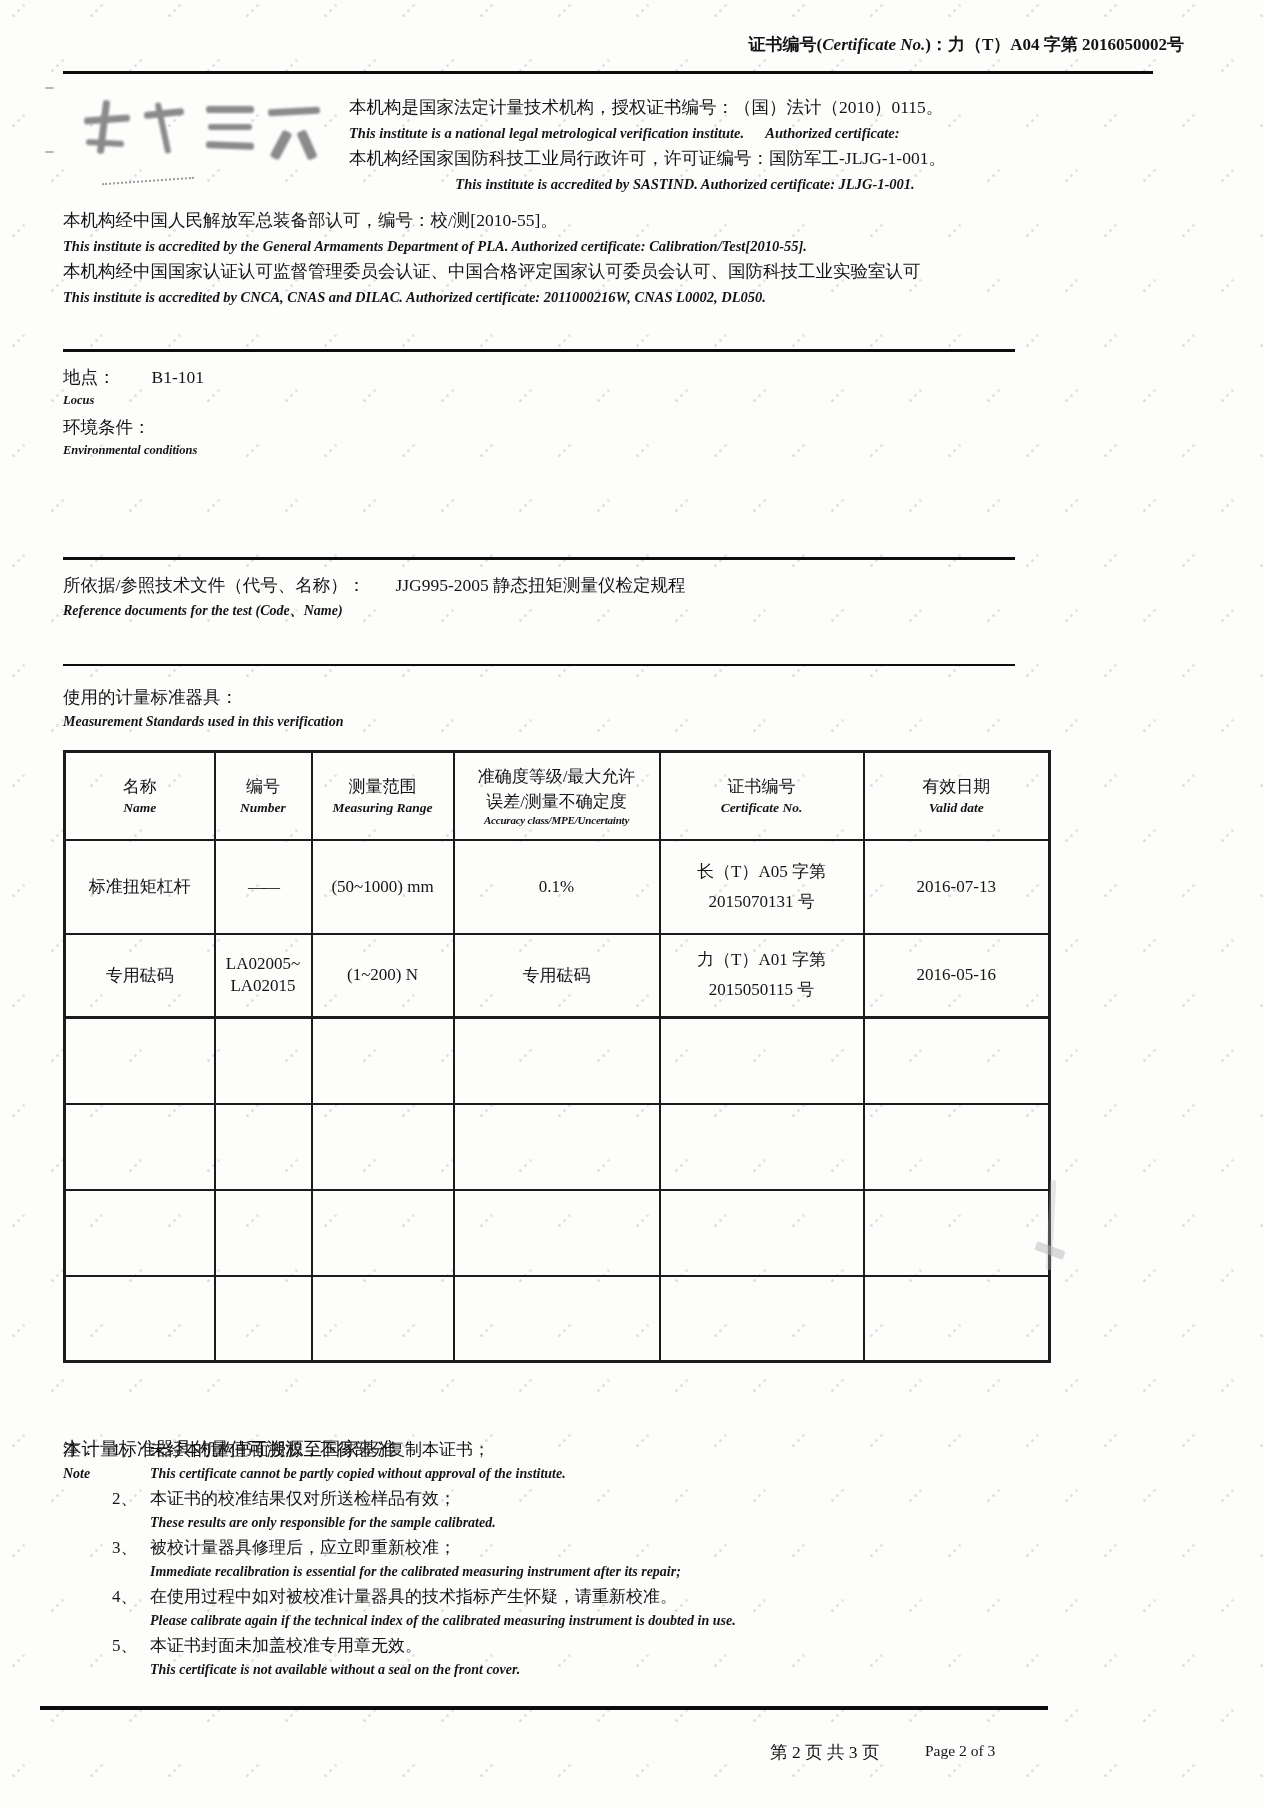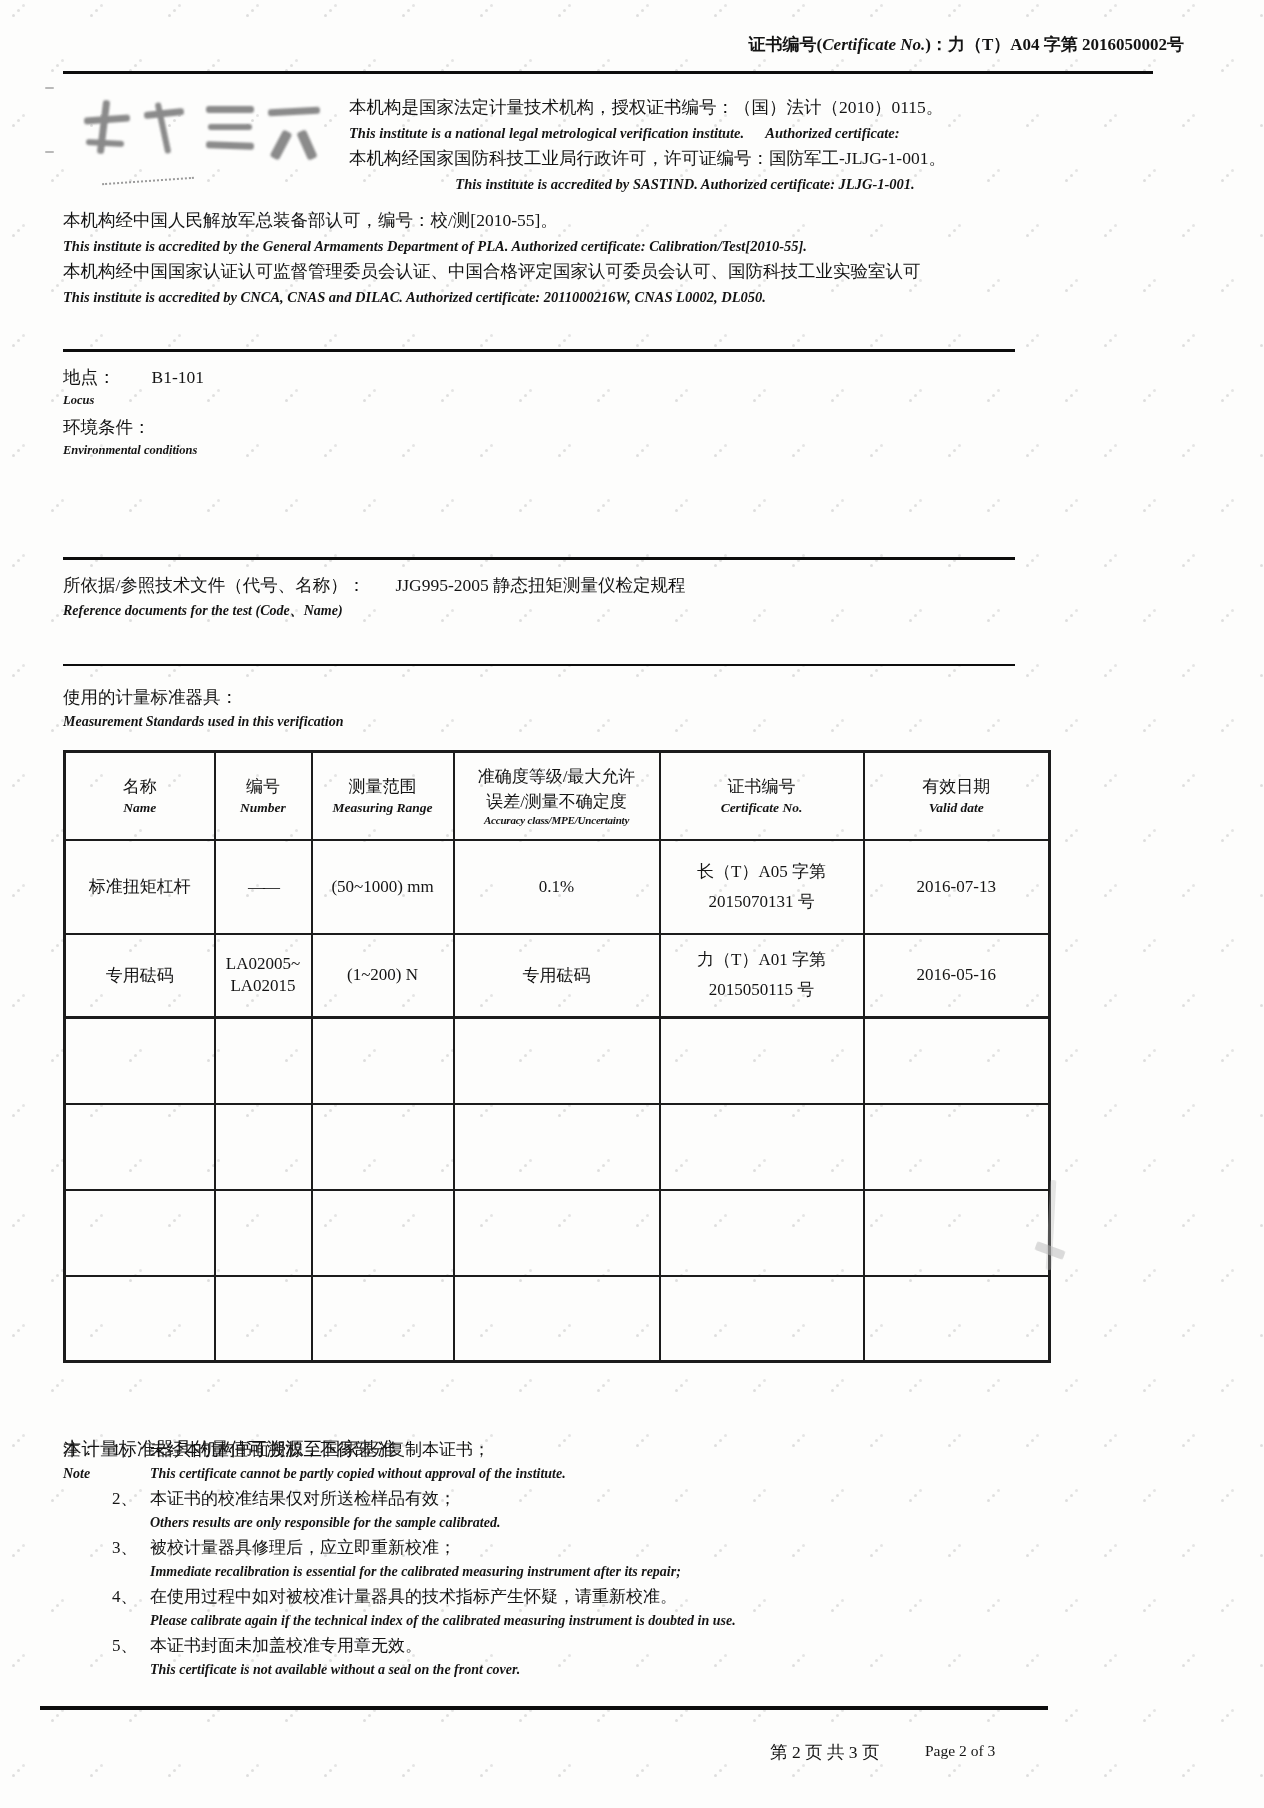--- a/index.html
+++ b/index.html
@@ -770,21 +770,21 @@
       <span class="note-num">1、</span>
       <span>
           <div class="note-zh">未经本机构书面授权，不得部分复制本证书；</div>
           <div class="note-en">This certificate cannot be partly copied without approval of the institute.</div>
         </span>
     </div>
     <div class="note-item">
       <span class="note-num">2、</span>
       <span>
           <div class="note-zh">本证书的校准结果仅对所送检样品有效；</div>
-          <div class="note-en">Others results are only responsible for the sample calibrated.</div>
+          <div class="note-en">These results are only responsible for the sample calibrated.</div>
         </span>
     </div>
     <div class="note-item">
       <span class="note-num">3、</span>
       <span>
           <div class="note-zh">被校计量器具修理后，应立即重新校准；</div>
           <div class="note-en">Immediate recalibration is essential for the calibrated measuring instrument after its repair;</div>
         </span>
     </div>
     <div class="note-item">

